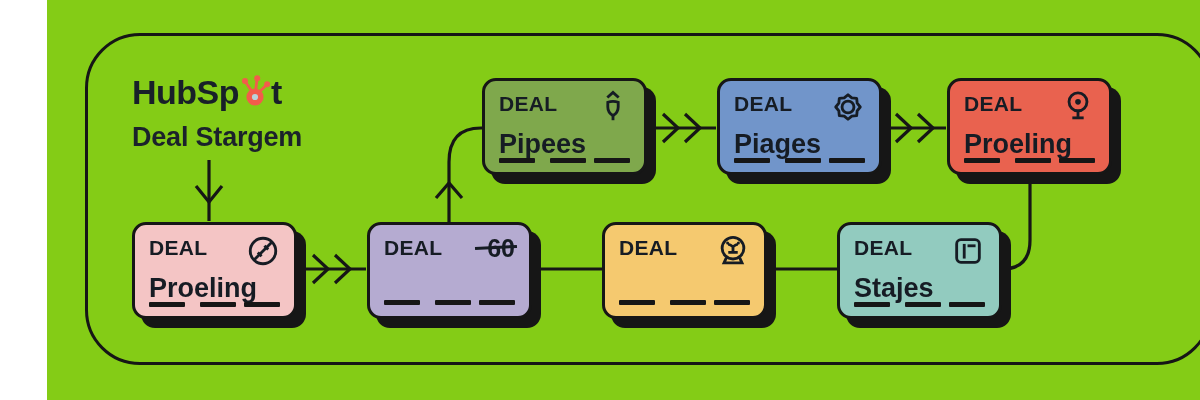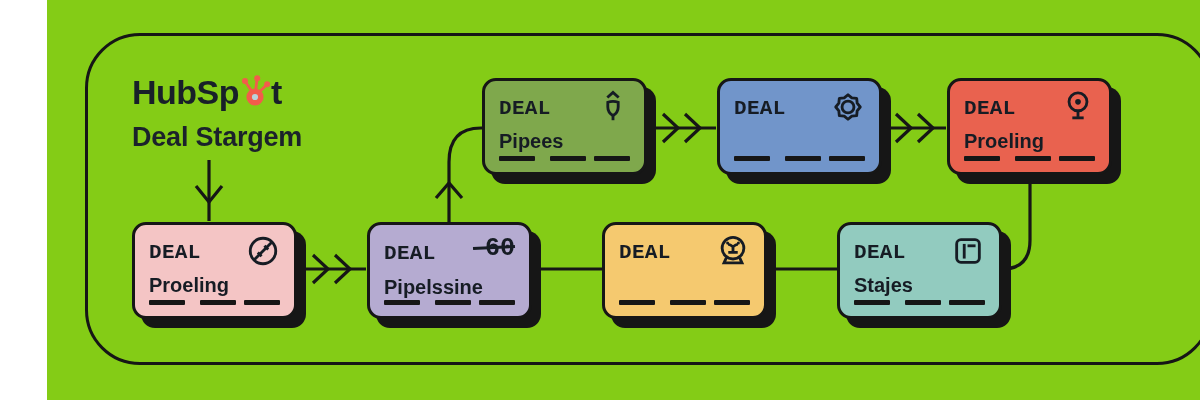--- a/index.html
+++ b/index.html
@@ -42,23 +42,23 @@
     padding:9px 14px 11px 14px;
     display:flex;flex-direction:column;
   }
   .n-pink{left:85px;top:222px;}
   .n-purple{left:320px;top:222px;}
   .n-yellow{left:555px;top:222px;}
   .n-teal{left:790px;top:222px;}
   .n-green{left:435px;top:78px;}
   .n-blue{left:670px;top:78px;}
   .n-red{left:900px;top:78px;}
-  .node-head{display:flex;justify-content:space-between;align-items:center;font-family:Liberation Mono, monospace;}
+  .node-head{display:flex;justify-content:space-between;align-items:flex-start;}
   .node-label{font-size:21px;font-weight:700;letter-spacing:0.3px;color:#161c24;line-height:1;padding-top:3px;}
-  .node-title{font-size:20px;font-weight:600;color:#161c24;line-height:1;margin-top:7px;}
+  .node-title{font-size:27px;font-weight:600;color:#161c24;line-height:1;margin-top:7px;}
   .node-icon{flex:0 0 auto;height:34px;}
   .icon-40{
     position:relative;font-size:25px;font-weight:700;color:#161c24;line-height:1;padding-top:2px;
   }
   .icon-40::after{
     content:"";position:absolute;left:-12px;top:12px;width:42px;height:3px;
     background:#161c24;transform:rotate(-3deg);
   }
   .node-dashes{display:flex;align-items:center;margin-top:auto;}
   .dash{width:36px;height:5px;background:#161616;border-radius:1px;display:block;}
@@ -151,21 +151,20 @@
         <span class="dash d2"></span>
         <span class="dash d3"></span>
     </div>
   </div>
 
   <div class="node n-purple" style="background: rgb(181, 171, 209);">
     <div class="node-head">
       <span class="node-label">DEAL</span>
       <span class="node-icon icon-40">60</span>
     </div>
-    <div class="node-title">Pipelssine</div>
     <div class="node-dashes">
       <span class="dash"></span>
         <span class="dash d2"></span>
         <span class="dash d3"></span>
     </div>
   </div>
 
   <div class="node n-yellow" style="background: rgb(245, 201, 111);">
     <div class="node-head">
       <span class="node-label">DEAL</span>
@@ -227,20 +226,21 @@
   <div class="node n-blue" style="background: rgb(113, 149, 202);">
     <div class="node-head">
       <span class="node-label">DEAL</span>
       <span class="node-icon">
         <svg width="34" height="34" viewBox="0 0 36 36" fill="none" stroke="#161c24" stroke-width="3" stroke-linejoin="round">
           <polygon points="31,18 27.7,22 27.2,27.2 22,27.7 18,31 14,27.7 8.8,27.2 8.3,22 5,18 8.3,14 8.8,8.8 14,8.3 18,5 22,8.3 27.2,8.8 27.7,14"></polygon>
           <circle cx="18" cy="18" r="6.3"></circle>
         </svg>
       </span>
     </div>
+    <div class="node-title">Piages</div>
     <div class="node-dashes">
       <span class="dash"></span>
         <span class="dash d2"></span>
         <span class="dash d3"></span>
     </div>
   </div>
 
   <div class="node n-red" style="background: rgb(233, 98, 79);">
     <div class="node-head">
       <span class="node-label">DEAL</span>

